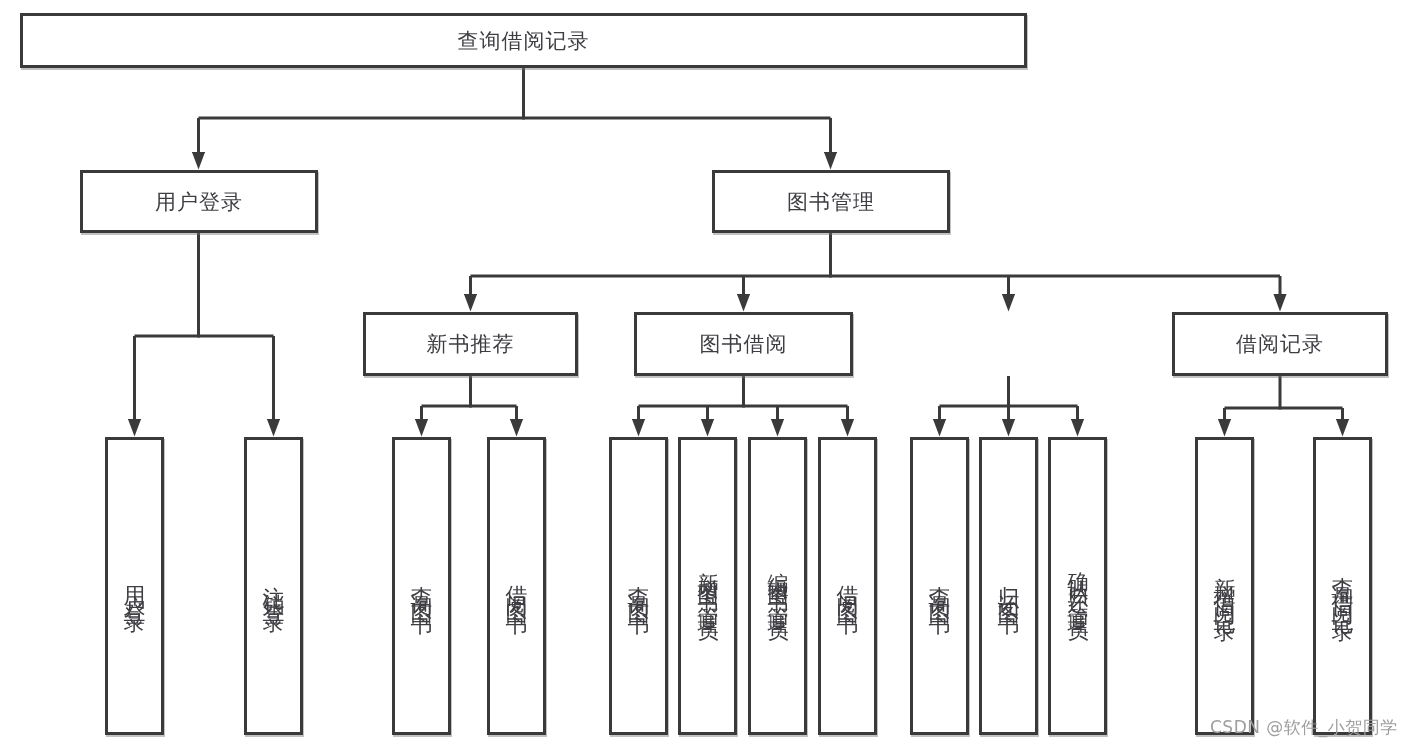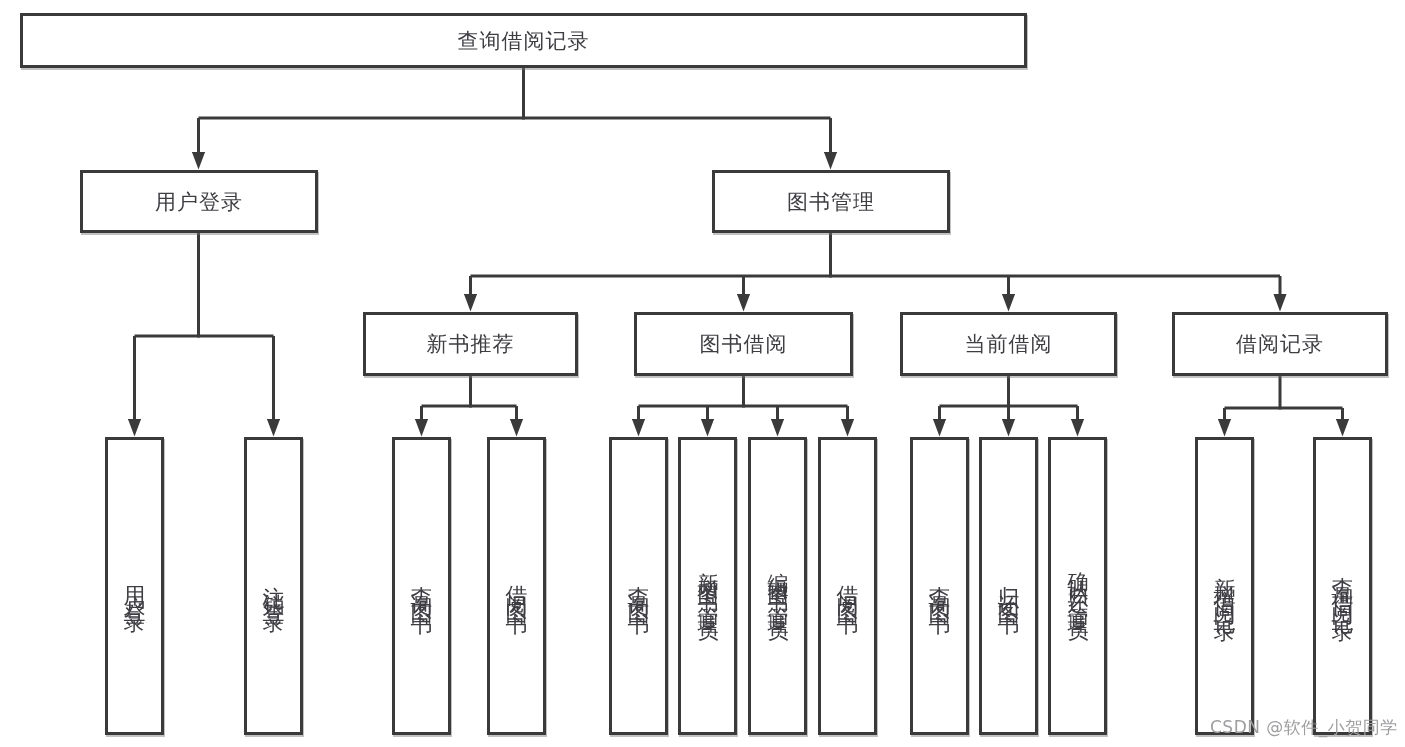--- a/index.html
+++ b/index.html
@@ -101,21 +101,20 @@
     </g>
   </svg>
 
   <div class="node hbox" style="left:20px;top:13px;width:1007px;height:55px;">查询借阅记录</div>
 
   <div class="node hbox" style="left:80px;top:170px;width:238px;height:63px;">用户登录</div>
   <div class="node hbox" style="left:712px;top:170px;width:238px;height:63px;">图书管理</div>
 
   <div class="node hbox" style="left:363px;top:312px;width:215px;height:64px;">新书推荐</div>
   <div class="node hbox" style="left:634px;top:312px;width:219px;height:64px;">图书借阅</div>
-  <div class="node hbox" style="left:900px;top:312px;width:217px;height:64px;">当前借阅</div>
   <div class="node hbox" style="left:1172px;top:312px;width:216px;height:64px;">借阅记录</div>
 
   <div class="node vbox" style="left:105px;">用户登录</div>
   <div class="node vbox" style="left:244px;">注销登录</div>
 
   <div class="node vbox" style="left:392px;">查询图书</div>
   <div class="node vbox" style="left:487px;">借阅图书</div>
 
   <div class="node vbox" style="left:609px;">查询图书</div>
   <div class="node vbox long" style="left:678px;">新增图书（管理员）</div>

